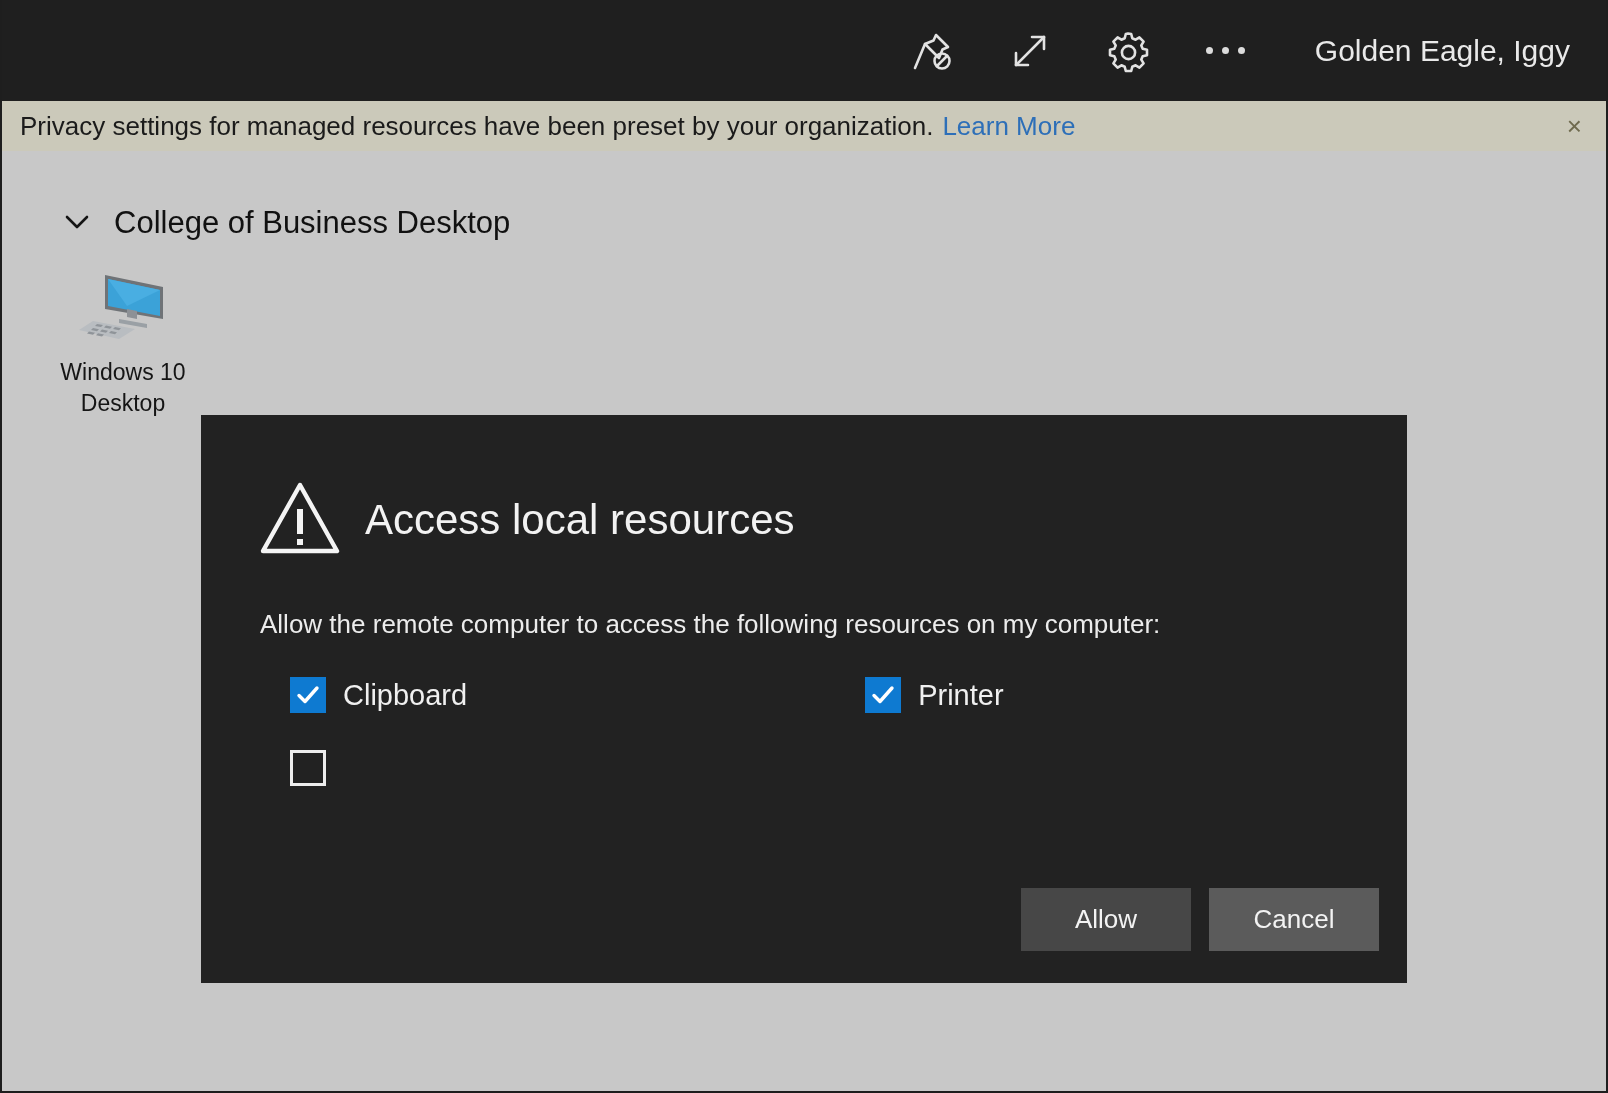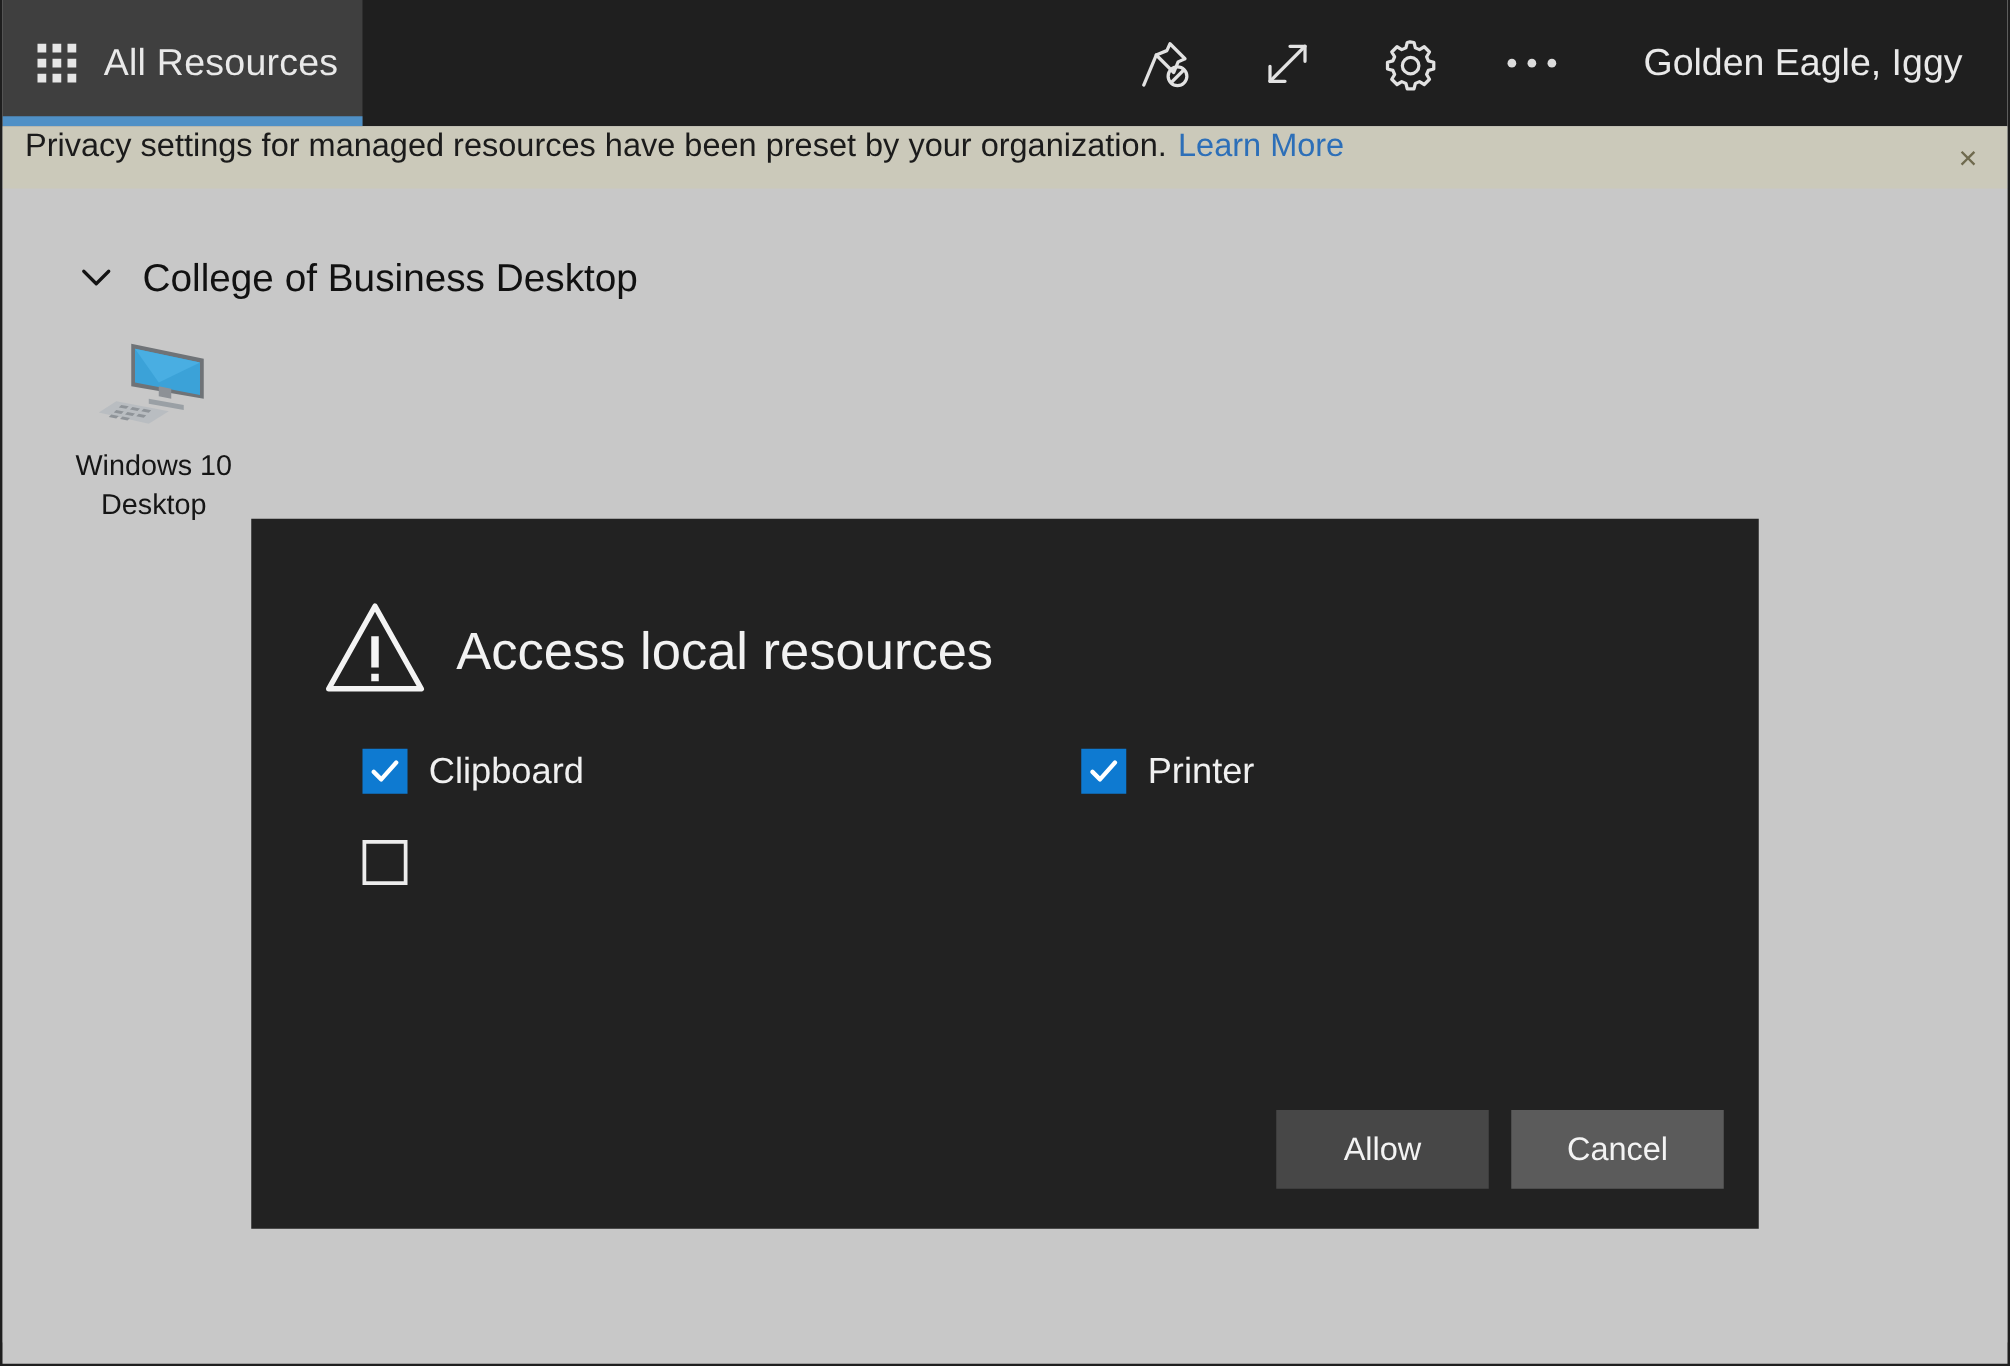--- a/index.html
+++ b/index.html
@@ -91,20 +91,21 @@
     padding: 0 30px 0 40px;
     white-space: nowrap;
     cursor: pointer;
   }
 
   
   .banner {
     height: 50px;
     background: #cbc9ba;
     display: flex;
+    align-items: center;
     padding: 0 20px 0 18px;
     position: relative;
   }
   .banner-text {
     font-size: 26px;
     color: #1b1b1b;
     white-space: nowrap;
   }
   .banner-link {
     font-size: 26px;
@@ -260,35 +261,20 @@
   .btn-allow { background: #474747; }
   .btn-cancel { background: #5b5b5b; }
 </style>
 </head>
 <body>
 
 <div id="app">
 
   <div class="topbar">
 
-    <div class="tab">
-      <span class="grid-icon">
-        <i></i>
-          <i></i>
-          <i></i>
-          <i></i>
-          <i></i>
-          <i></i>
-          <i></i>
-          <i></i>
-          <i></i>
-      </span>
-      <span class="tab-label">All Resources</span>
-      <span class="tab-underline"></span>
-    </div>
 
     <div class="topbar-spacer"></div>
 
     <div class="topbar-actions">
 
       <div class="tb-btn">
         <svg width="48" height="48" viewBox="0 0 48 48">
           <g fill="none" stroke="#e2e2e2" stroke-width="2.6" stroke-linecap="round" stroke-linejoin="round">
             <path d="M28 8 L40 20 L34.5 22.5 L31 31 L17 17 L25.5 13.5 Z"></path>
             <path d="M17 17 L7 41"></path>
@@ -381,20 +367,21 @@
         <span class="warn-icon">
           <svg width="82" height="78" viewBox="0 0 82 78">
             <polygon points="41,6 78,72 4,72" fill="none" stroke="#f4f4f4" stroke-width="4.4" stroke-linejoin="round"></polygon>
             <rect x="38" y="30" width="6" height="25" fill="#f4f4f4"></rect>
             <rect x="38" y="60" width="6" height="6" fill="#f4f4f4"></rect>
           </svg>
         </span>
         <span class="dialog-title">Access local resources</span>
       </div>
 
+      <div class="dialog-body">Allow the remote computer to access the following resources on my computer:</div>
 
       <div class="cb-row first">
         <div class="cb-item">
           <span class="checkbox checked">
             <svg width="26" height="26" viewBox="0 0 26 26">
               <path d="M4 13.5 L10 19.5 L22 6" fill="none" stroke="#ffffff" stroke-width="3.4" stroke-linecap="round" stroke-linejoin="round"></path>
             </svg>
           </span>
           <span class="cb-label">Clipboard</span>
         </div>

